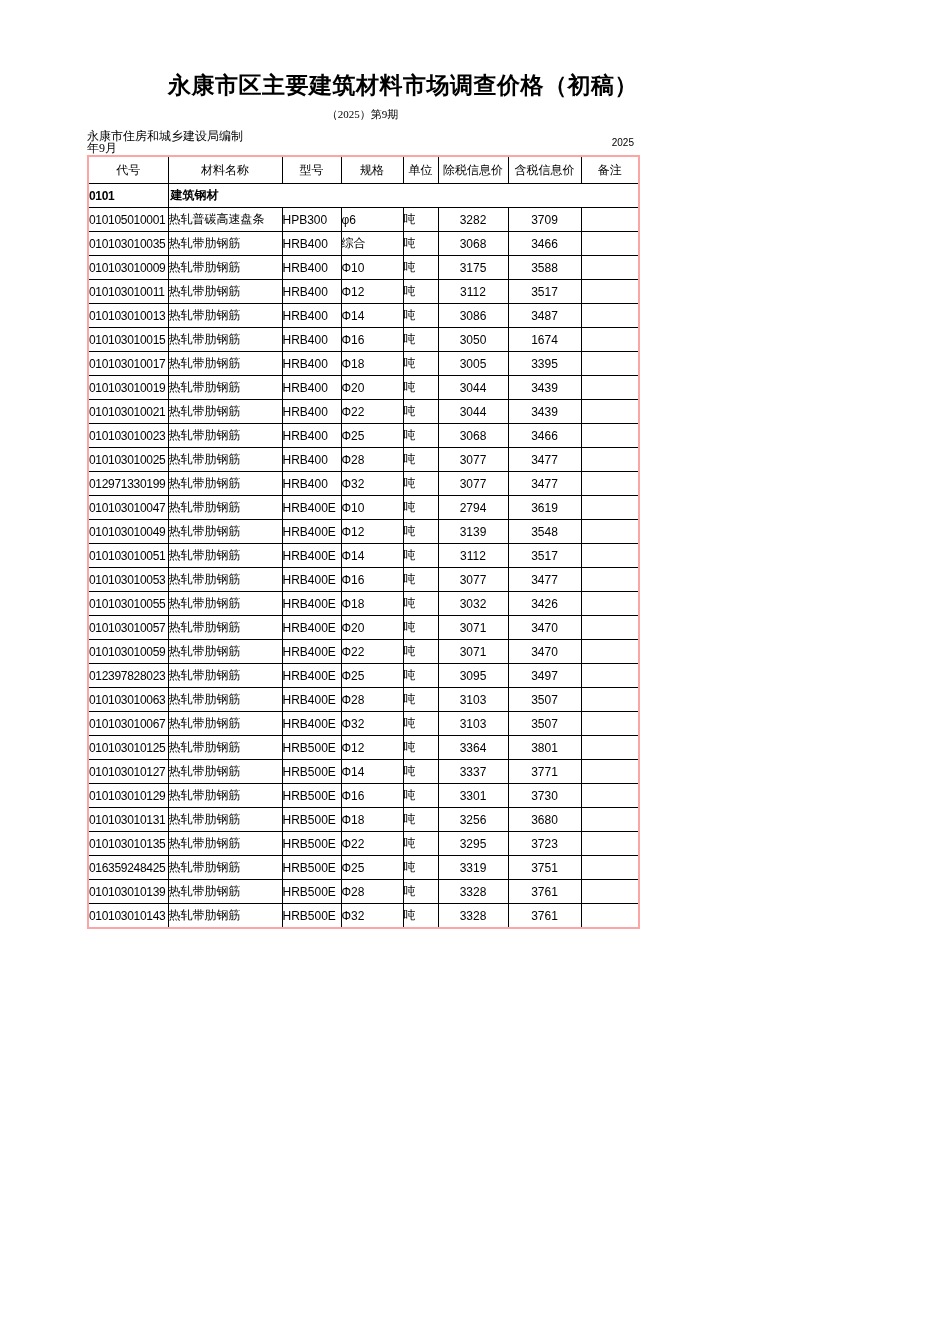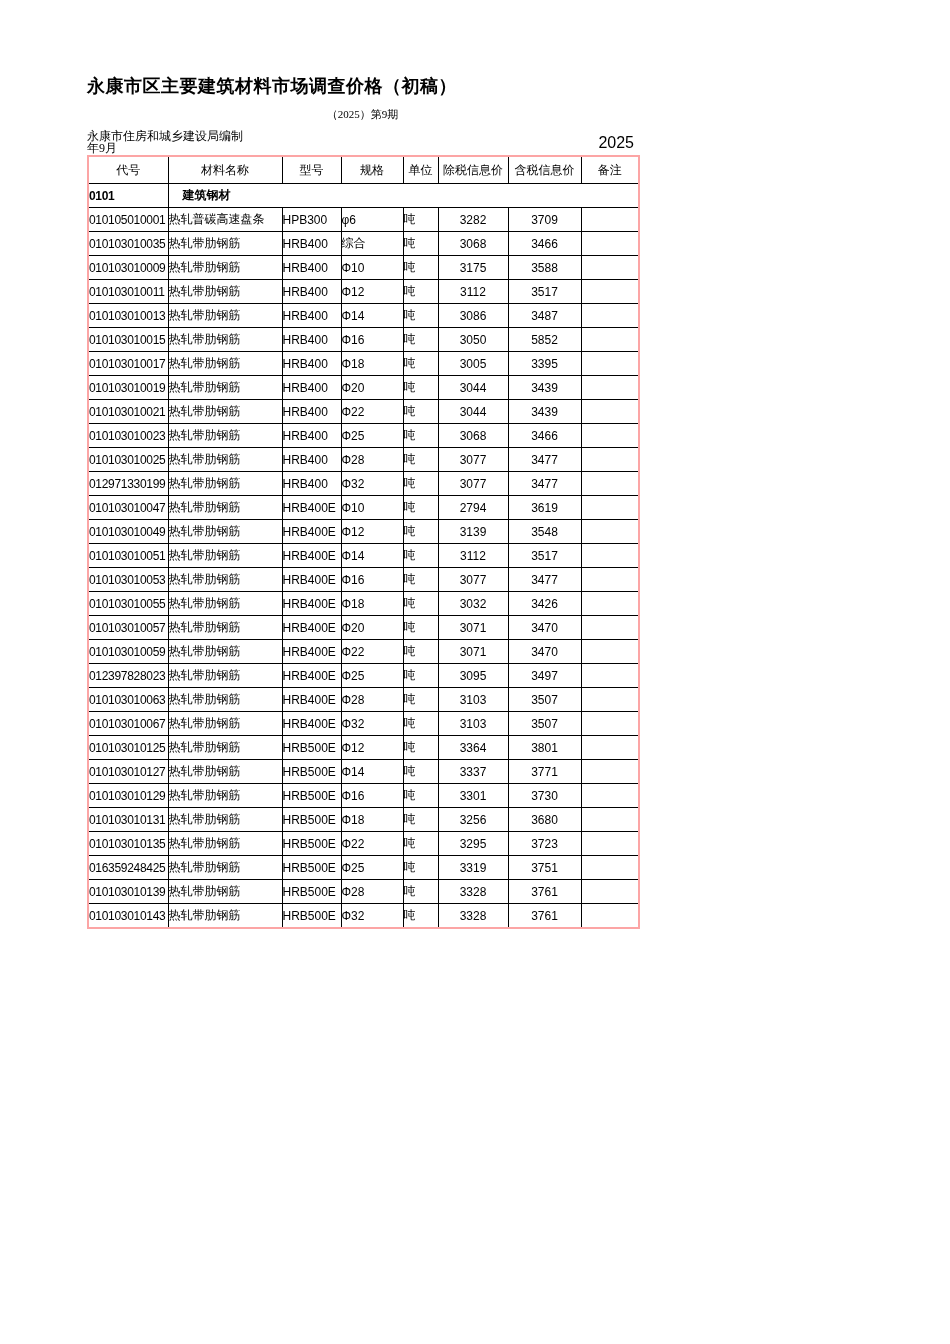--- a/index.html
+++ b/index.html
@@ -14,24 +14,24 @@
     font-family: "Liberation Serif", serif;
     color: #000;
   }
   .sheet {
     position: absolute;
     left: 87px;
     top: 70px;
     width: 551px;
   }
   .title {
-    text-align: left;
+    text-align: right;
     font-family: "Liberation Serif", serif;
     font-weight: bold;
-    font-size: 18px;
+    font-size: 23px;
     line-height: 32px;
     white-space: nowrap;
     letter-spacing: 0.5px;
   }
   .subtitle {
     text-align: center;
     font-size: 11px;
     line-height: 16px;
     margin-top: 4px;
     font-family: "Liberation Serif", serif;
@@ -41,21 +41,21 @@
     justify-content: space-between;
     align-items: center;
     margin-top: 8px;
     font-size: 12px;
     line-height: 12px;
     font-family: "Liberation Serif", serif;
   }
   .info-left div { line-height: 12px; }
   .info-right {
     font-family: "Liberation Sans", sans-serif;
-    font-size: 16px;
+    font-size: 10px;
     padding-right: 4px;
     padding-top: 1px;
     margin-left: 36px;
   }
   table.price-table {
     border-collapse: collapse;
     table-layout: fixed;
     width: 551px;
     margin-top: 1px;
     border: 2px solid #fca5a5;
@@ -80,21 +80,21 @@
   td.c-model { font-family: "Liberation Sans", sans-serif; padding-left: 2px; }
   td.c-spec  { font-family: "Liberation Sans", sans-serif; padding-left: 3px; }
   td.c-unit  { font-family: "Liberation Serif", serif; padding-left: 2px; }
   td.c-ex, td.c-inc {
     text-align: center;
     font-family: "Liberation Sans", sans-serif;
   }
   tr.section-row td { font-weight: bold; }
   tr.section-row td.sec-name {
     font-family: "Liberation Serif", serif;
-    padding-left: 14px;
+    padding-left: 2px;
   }
 </style>
 </head>
 <body>
 
 <div class="sheet">
   <div class="title">永康市区主要建筑材料市场调查价格（初稿）</div>
   <div class="subtitle">（2025）第9期</div>
   <div class="info">
     <div class="info-left">
@@ -182,21 +182,21 @@
           <td class="c-inc">3487</td>
           <td class="c-note"></td>
         </tr>
         <tr>
           <td class="c-code">010103010015</td>
           <td class="c-name">热轧带肋钢筋</td>
           <td class="c-model">HRB400</td>
           <td class="c-spec">Φ16</td>
           <td class="c-unit">吨</td>
           <td class="c-ex">3050</td>
-          <td class="c-inc">5852</td>
+          <td class="c-inc">1674</td>
           <td class="c-note"></td>
         </tr>
         <tr>
           <td class="c-code">010103010017</td>
           <td class="c-name">热轧带肋钢筋</td>
           <td class="c-model">HRB400</td>
           <td class="c-spec">Φ18</td>
           <td class="c-unit">吨</td>
           <td class="c-ex">3005</td>
           <td class="c-inc">3395</td>

